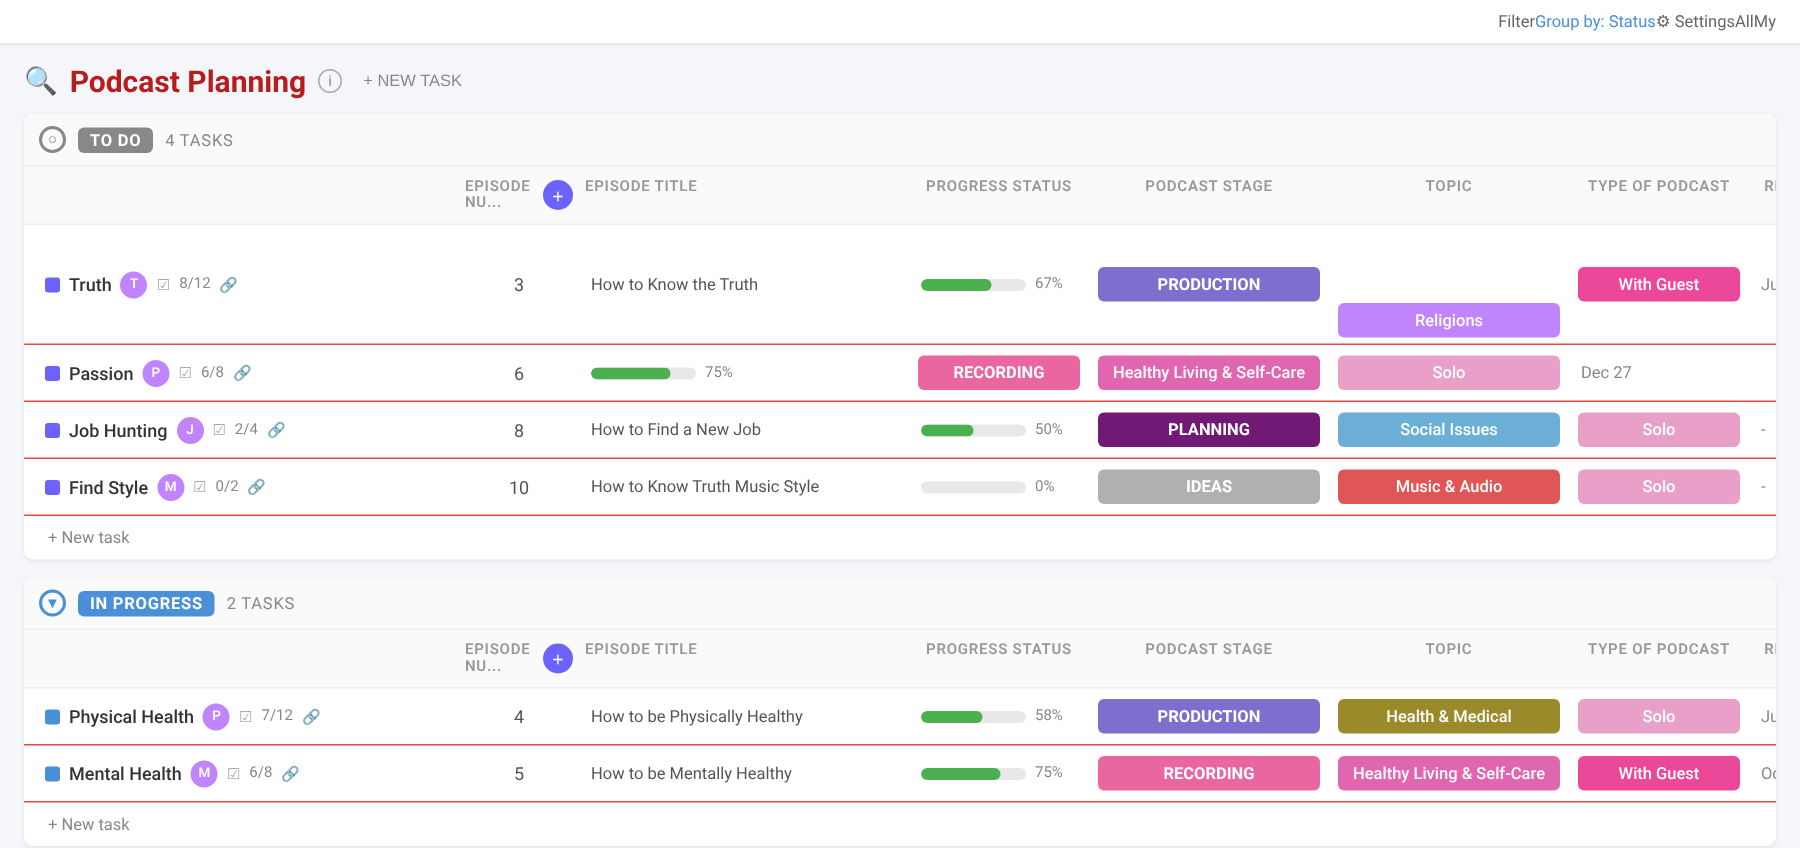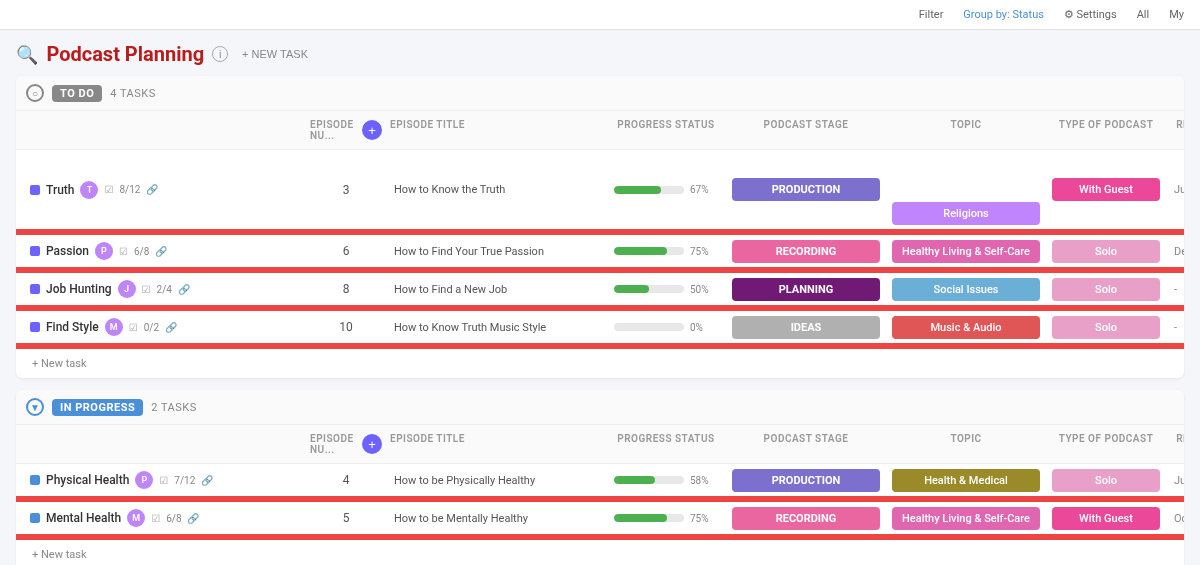--- a/index.html
+++ b/index.html
@@ -10,21 +10,21 @@
       color: #333;
     }
     .top-bar {
       height: 30px;
       background: #fff;
       border-bottom: 1px solid #e0e0e0;
       display: flex;
       align-items: center;
       justify-content: flex-end;
       padding: 0 16px;
-      gap: 20px;
+      gap: 0;
     }
     .top-bar-item {
       font-size: 11px;
       color: #666;
     }
     .top-bar-item.blue { color: #4a90d9; }
     .main-container {
       padding: 0 16px 16px;
       max-width: 1200px;
     }
@@ -127,21 +127,21 @@
       text-transform: uppercase;
       letter-spacing: 0.5px;
       font-weight: 600;
       padding: 4px 4px;
     }
 
     .task-row {
       display: grid;
       grid-template-columns: 280px 80px 220px 120px 160px 160px 120px 80px;
       padding: 0 10px;
-      border-bottom: 6px solid #ef4444;
+      border-bottom: 1px solid #ef4444;
       align-items: center;
       min-height: 38px;
     }
 
     .task-name-cell {
       display: flex;
       align-items: center;
       gap: 6px;
       padding: 6px 4px;
     }
@@ -357,21 +357,20 @@
         <div class="task-row">
           <div class="task-name-cell">
             <div class="task-color-dot" style="background: rgb(108, 99, 255);"></div>
             <span class="task-name">Passion</span>
             <span class="task-avatar">P</span>
             <span style="font-size: 10px; color: rgb(170, 170, 170);">☑</span>
             <span class="task-meta">6/8</span>
             <span class="task-link-icon" style="font-size: 10px;">🔗</span>
           </div>
           <div class="episode-num-cell">6</div>
-          <div class="episode-title-cell">How to Find Your True Passion</div>
           <div class="progress-cell">
             <div class="progress-bar-bg">
               <div class="progress-bar-fill" style="width: 75%; background: rgb(76, 175, 80);"></div>
             </div>
             <span class="progress-pct">75%</span>
           </div>
           <div class="podcast-stage-cell">
             <div class="stage-badge stage-recording">RECORDING</div>
           </div>
           <div class="topic-cell">

